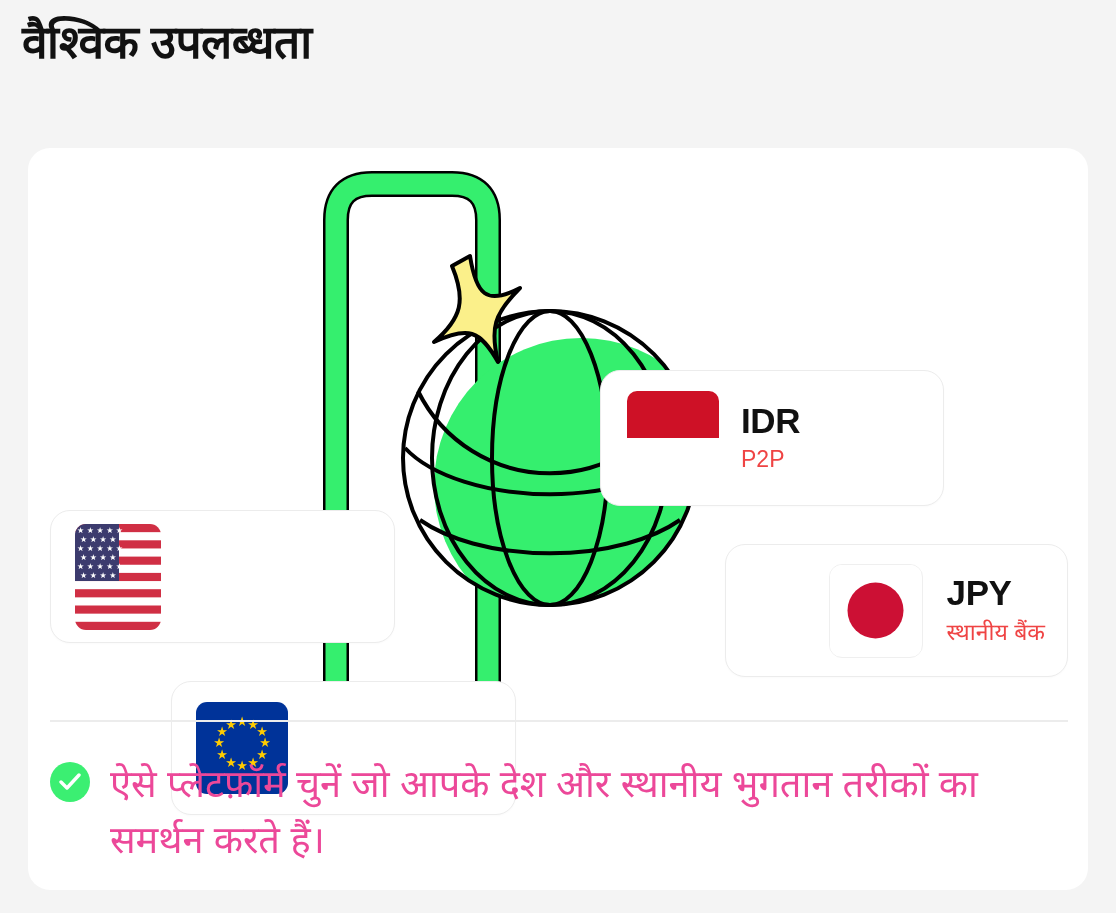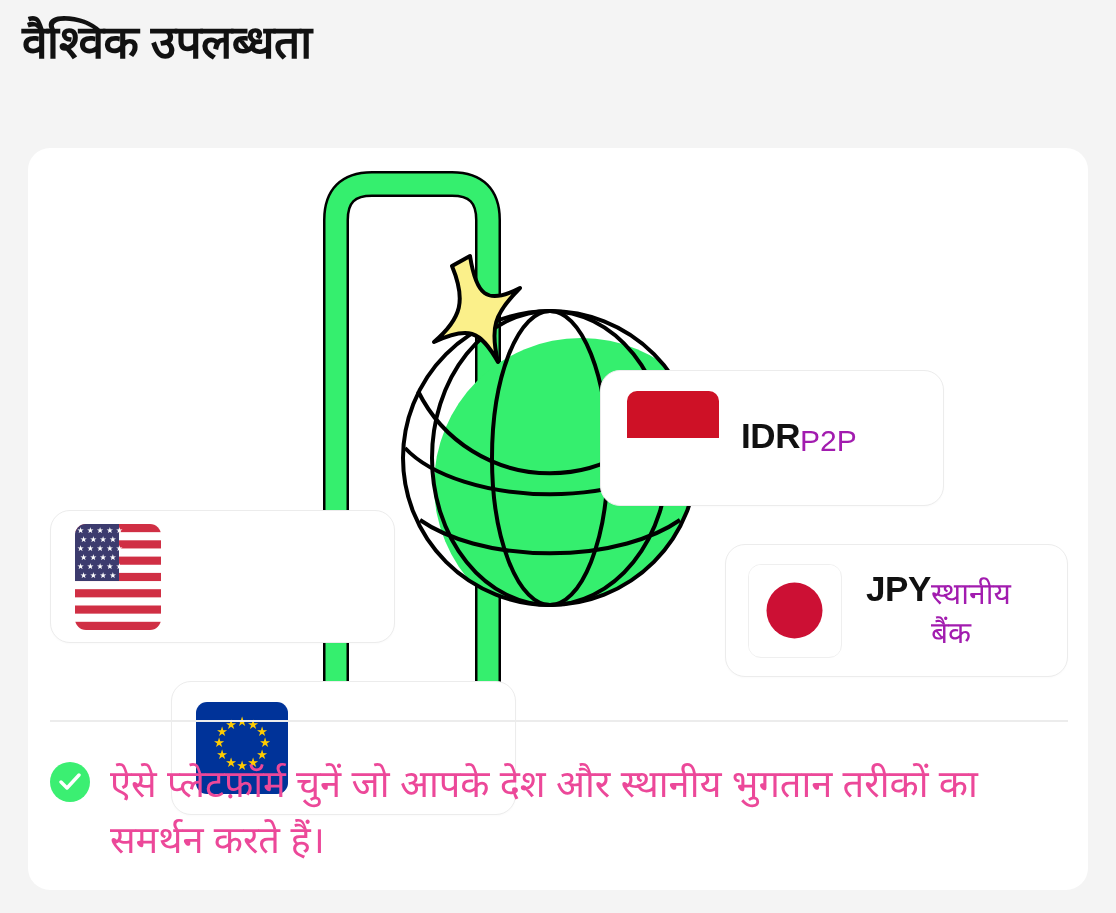--- a/index.html
+++ b/index.html
@@ -68,51 +68,51 @@
 
   .cur-card .flag {
     flex: none;
     border-radius: 9px;
     overflow: hidden;
     position: relative;
   }
 
   .cur-card .txt {
     display: flex;
-    flex-direction: row;
+    flex-direction: column;
     justify-content: center;
   }
 
   .cur-code {
     font-size: 35px;
     font-weight: 700;
     color: #111111;
     line-height: 1.12;
     letter-spacing: -0.4px;
   }
 
   .cur-method {
-    font-size: 30px;
+    font-size: 23px;
     font-weight: 400;
-    color: #a21caf;
+    color: #ef4444;
     line-height: 1.3;
     margin-top: 5px;
   }
 
   
   #card-usd { left: 22px;  top: 362px; width: 345px; height: 133px; padding: 0 24px; }
   #card-usd .flag { width: 86px; height: 106px; border-radius: 11px; margin-right: 22px; }
 
   #card-eur { left: 143px; top: 533px; width: 345px; height: 134px; padding: 0 24px; }
   #card-eur .flag { width: 92px; height: 92px; border-radius: 11px; margin-right: 24px; }
 
   #card-idr { left: 572px; top: 222px; width: 344px; height: 136px; padding: 0 26px; }
   #card-idr .flag { width: 92px; height: 94px; border-radius: 10px; margin-right: 22px; }
 
-  #card-jpy { left: 697px; top: 396px; width: 343px; height: 133px; padding: 0 22px; }
+  #card-jpy { left: 697px; top: 396px; width: 343px; height: 133px; padding: 0 22px; justify-content: flex-end; }
   #card-jpy .flag { width: 94px; height: 94px; border-radius: 13px; margin-right: 24px;
                     border: 1.5px solid #efefef; background: #fff; }
 
   
   .divider {
     position: absolute;
     left: 22px;
     top: 572px;
     width: 1018px;
     height: 1.5px;

